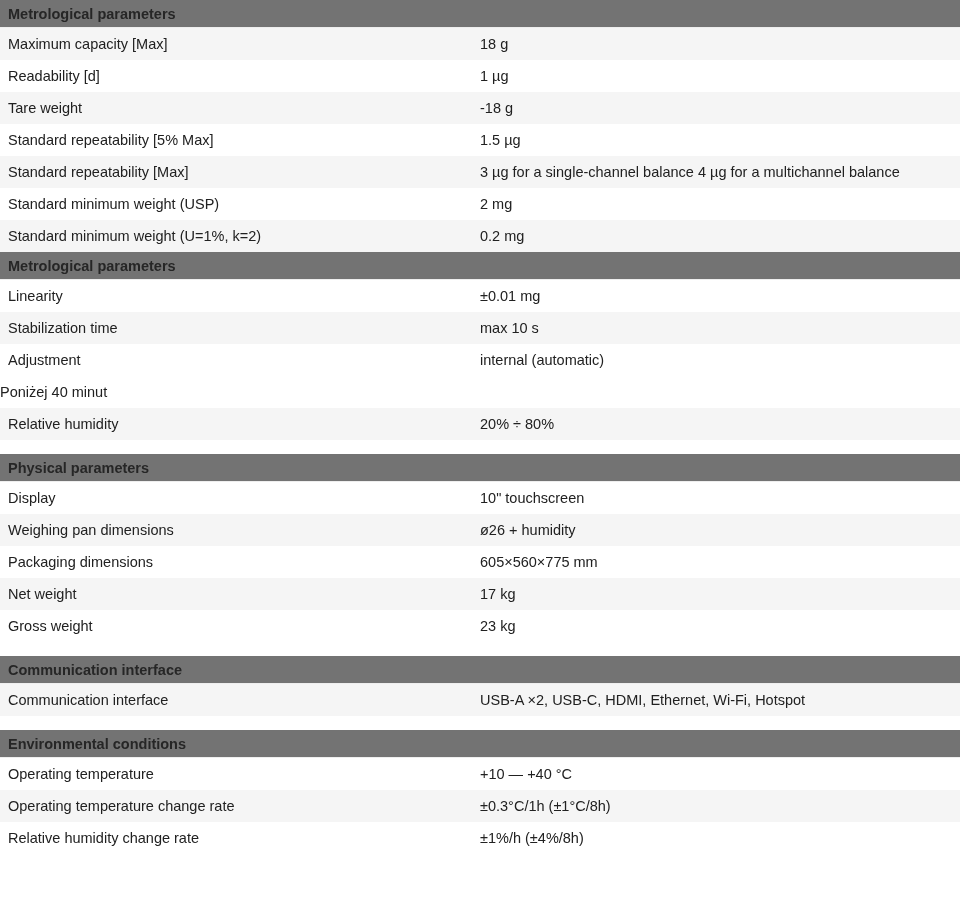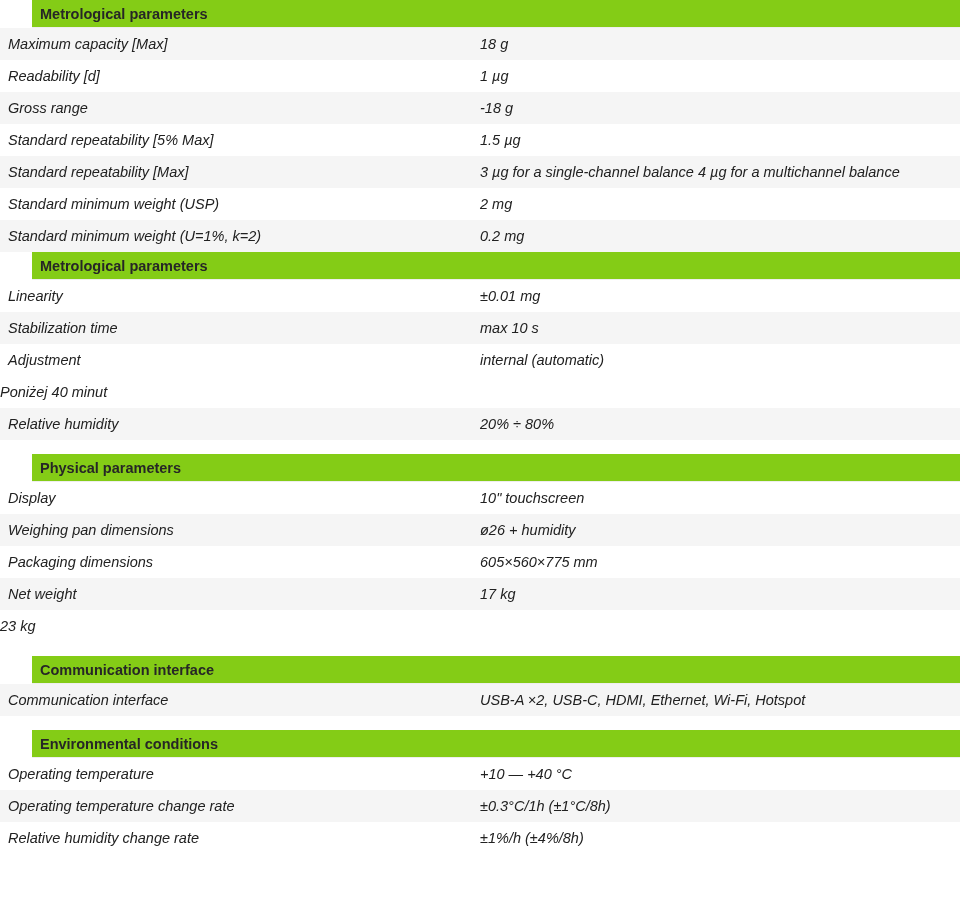--- a/index.html
+++ b/index.html
@@ -15,38 +15,36 @@
   }
   .spec-table {
     width: 960px;
   }
   .section.gap {
     margin-top: 14px;
   }
   .section-header {
     box-sizing: border-box;
     height: 28px;
-    background: #84cc16;
+    background: #737373;
     color: #262626;
     font-size: 14.5px;
     font-weight: 700;
     line-height: 26px;
     padding: 1px 8px 0 8px;
     border-bottom: 1px solid #eeeeee;
-    margin-left: 32px;
   }
   .row {
     display: flex;
     align-items: center;
     min-height: 32px;
     box-sizing: border-box;
     font-size: 14.5px;
     line-height: 18px;
     background: #ffffff;
-    font-style: italic;
   }
   .row.alt {
     background: #f5f5f5;
   }
   .cell-label {
     box-sizing: border-box;
     width: 480px;
     flex: 0 0 480px;
     padding: 7px 18px 7px 8px;
   }
@@ -64,21 +62,21 @@
       <div class="section-header">Metrological parameters</div>
       <div class="row alt">
         <div class="cell-label">Maximum capacity [Max]</div>
         <div class="cell-value">18 g</div>
       </div>
       <div class="row">
         <div class="cell-label">Readability [d]</div>
         <div class="cell-value">1 µg</div>
       </div>
       <div class="row alt">
-        <div class="cell-label">Gross range</div>
+        <div class="cell-label">Tare weight</div>
         <div class="cell-value">-18 g</div>
       </div>
       <div class="row">
         <div class="cell-label">Standard repeatability [5% Max]</div>
         <div class="cell-value">1.5 µg</div>
       </div>
       <div class="row alt">
         <div class="cell-label">Standard repeatability [Max]</div>
         <div class="cell-value">3 µg for a single-channel balance 4 µg for a multichannel balance</div>
       </div>
@@ -125,20 +123,21 @@
       </div>
       <div class="row">
         <div class="cell-label">Packaging dimensions</div>
         <div class="cell-value">605×560×775 mm</div>
       </div>
       <div class="row alt">
         <div class="cell-label">Net weight</div>
         <div class="cell-value">17 kg</div>
       </div>
       <div class="row">
+        <div class="cell-label">Gross weight</div>
         <div class="cell-value">23 kg</div>
       </div>
     </div>
     <div class="section gap">
       <div class="section-header">Communication interface</div>
       <div class="row alt">
         <div class="cell-label">Communication interface</div>
         <div class="cell-value">USB-A ×2, USB-C, HDMI, Ethernet, Wi-Fi, Hotspot</div>
       </div>
     </div>

